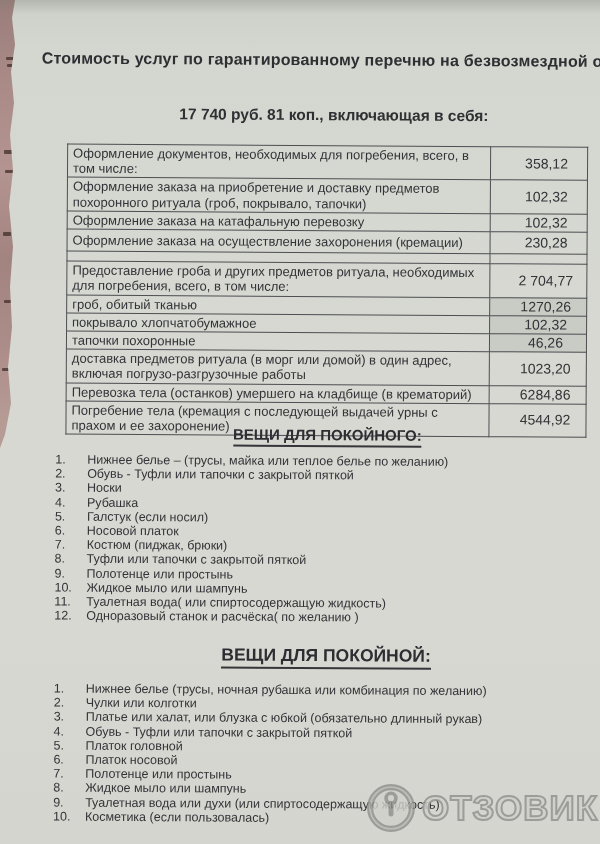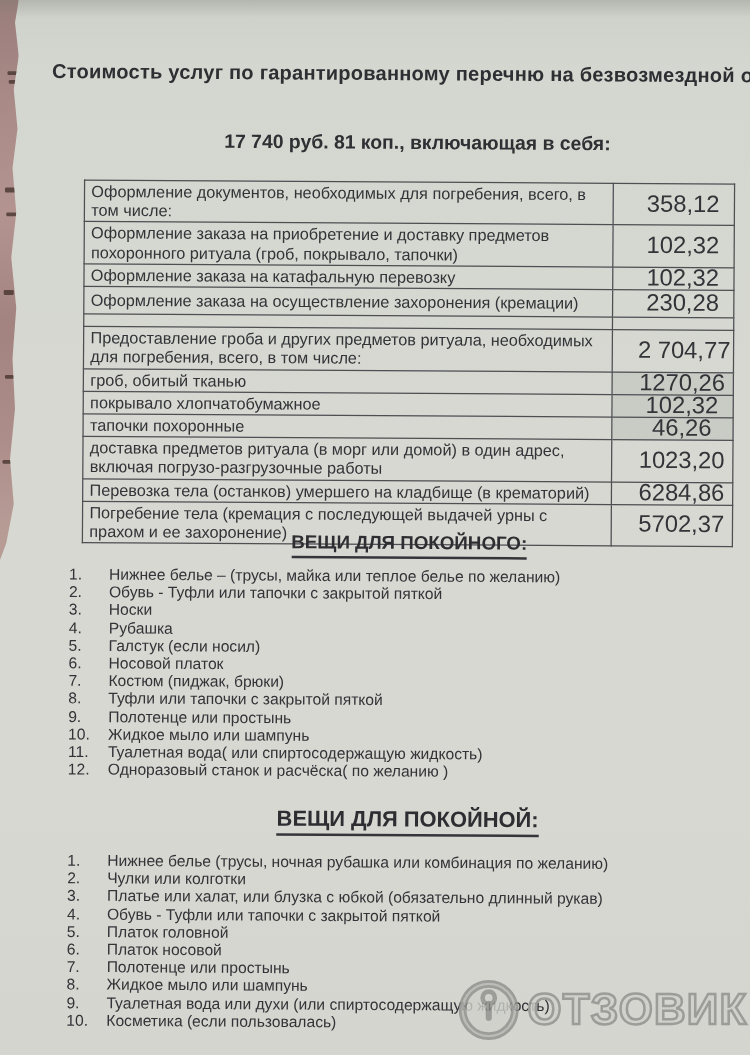--- a/index.html
+++ b/index.html
@@ -49,21 +49,21 @@
 
   table.price {
     position:absolute; left:66px; top:145px; width:521px;
     border-collapse:collapse; table-layout:fixed;
   }
   table.price td {
     border:1.6px solid #4e4e53;
     font-size:13px; line-height:15.2px;
     padding:1px 5px; vertical-align:middle; color:#333338;
   }
-  table.price td.val { width:97px; text-align:center; font-size:19px; white-space:nowrap;padding-left:20px; }
+  table.price td.val { width:97px; text-align:center; font-size:14px; white-space:nowrap;padding-left:20px; }
   tr.tall td { padding-top:3px; padding-bottom:3px; }
   tr.spacer td { height:10px; border-left:1.6px solid #4e4e53; border-right:1.6px solid #4e4e53; }
   td.hl { background:rgba(90,90,95,.10); }
 
   .sec-heading {
     position:absolute; left:66px; width:524px; text-align:center;
     font-weight:bold; color:#2d2d32;
   }
   .sec-heading span { border-bottom:2.5px solid #35353a; padding-bottom:2px; }
   #heading-male   { top:426px; font-size:15px; }
@@ -156,21 +156,21 @@
         <tr>
           <td>доставка предметов ритуала (в морг или домой) в один адрес, включая погрузо-разгрузочные работы</td>
           <td class="val">1023,20</td>
         </tr>
         <tr>
           <td>Перевозка тела (останков) умершего на кладбище (в крематорий)</td>
           <td class="val">6284,86</td>
         </tr>
         <tr>
           <td>Погребение тела (кремация с последующей выдачей урны с прахом и ее захоронение)</td>
-          <td class="val">5702,37</td>
+          <td class="val">4544,92</td>
         </tr>
       </tbody>
     </table>
 
     <div class="sec-heading" id="heading-male">
       <span>ВЕЩИ ДЛЯ ПОКОЙНОГО:</span>
     </div>
 
     <ol class="things" id="list-male">
       <li>Нижнее белье – (трусы, майка или теплое белье по желанию)</li>

